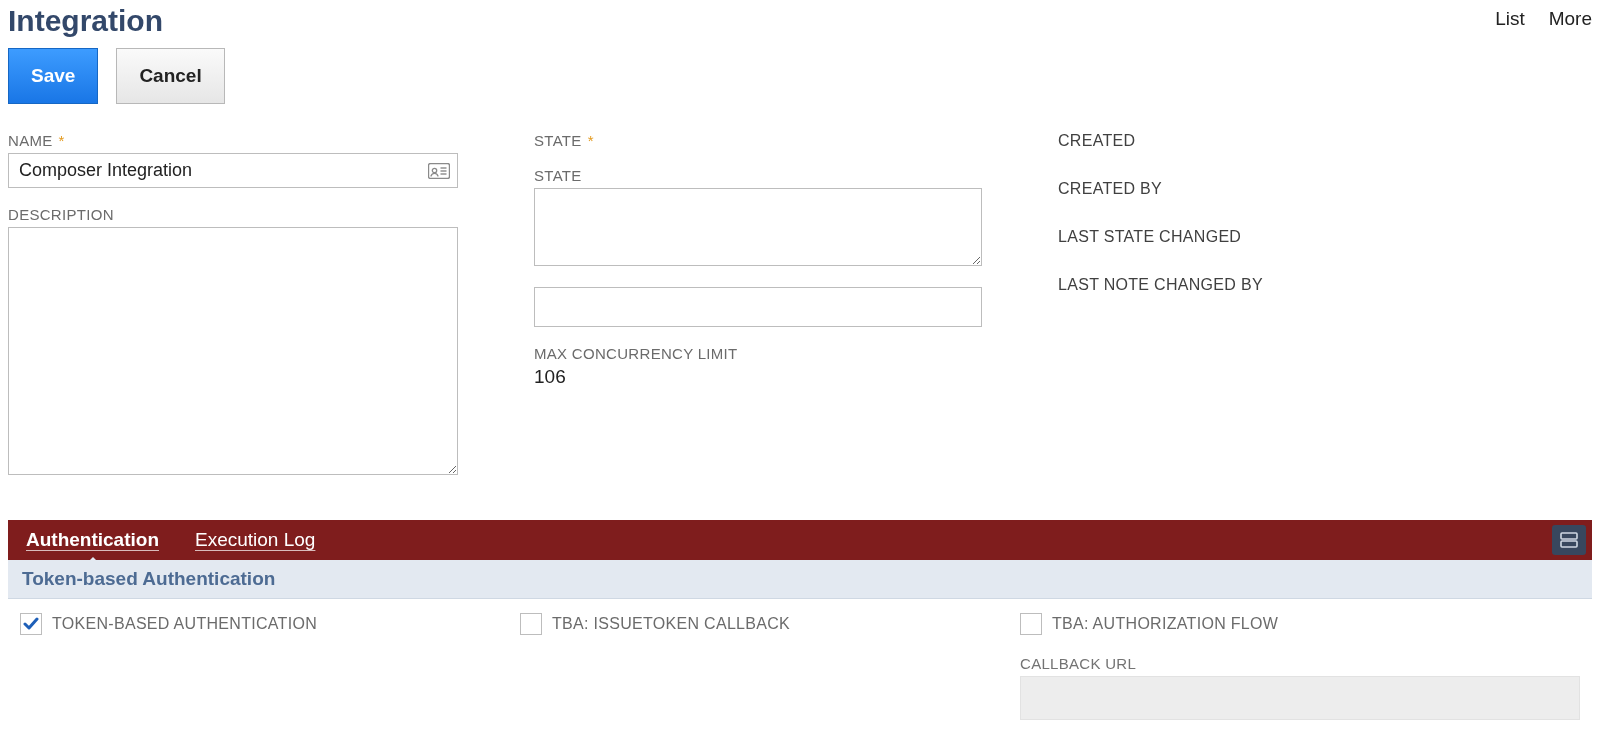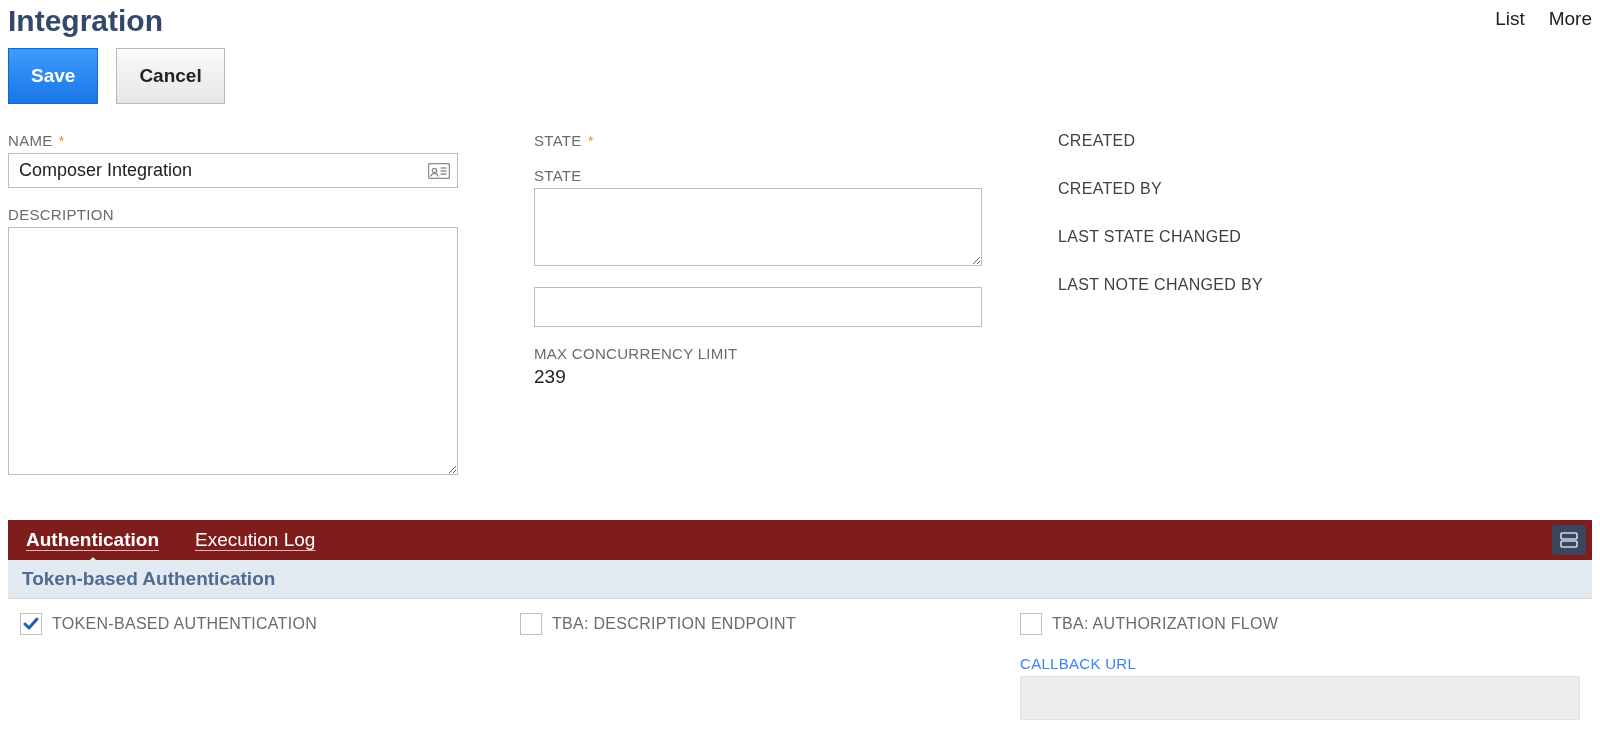--- a/index.html
+++ b/index.html
@@ -195,21 +195,21 @@
   }
   .chk.checked svg { display: block; }
   .chk svg { display: none; }
   .check-row label {
     font-size: 16px;
     color: #6b6b6b;
     letter-spacing: .3px;
   }
   .callback-label {
     font-size: 15px;
-    color: #3b82f6;
+    color: #737373;
     letter-spacing: .3px;
     margin: 20px 0 4px 0;
   }
   .callback-input {
     width: 100%;
     height: 44px;
     background: #ededed;
     border: 1px solid #e2e2e2;
   }
 </style>
@@ -267,21 +267,21 @@
       </div>
       <div class="field">
         <div class="field-label">STATE</div>
         <textarea class="note-area" style=""></textarea>
       </div>
       <div class="field">
         <input type="text" class="text-input conc-input" value="" style="">
       </div>
       <div class="field">
         <div class="field-label">MAX CONCURRENCY LIMIT</div>
-        <div class="static-value">239</div>
+        <div class="static-value">106</div>
       </div>
     </div>
 
     <div class="col col3 meta-list">
       <div class="meta-item">CREATED</div>
       <div class="meta-item">CREATED BY</div>
       <div class="meta-item">LAST STATE CHANGED</div>
       <div class="meta-item">LAST NOTE CHANGED BY</div>
     </div>
   </div>
@@ -307,21 +307,21 @@
               </svg>
           </span>
           <label>TOKEN-BASED AUTHENTICATION</label>
         </div>
       </div>
       <div class="auth-col" style="flex:0 0 500px;">
         <div class="check-row">
           <span class="chk">
             
           </span>
-          <label>TBA: DESCRIPTION ENDPOINT</label>
+          <label>TBA: ISSUETOKEN CALLBACK</label>
         </div>
       </div>
       <div class="auth-col">
         <div class="check-row">
           <span class="chk">
             
           </span>
           <label>TBA: AUTHORIZATION FLOW</label>
         </div>
         <div class="callback-label">CALLBACK URL</div>

